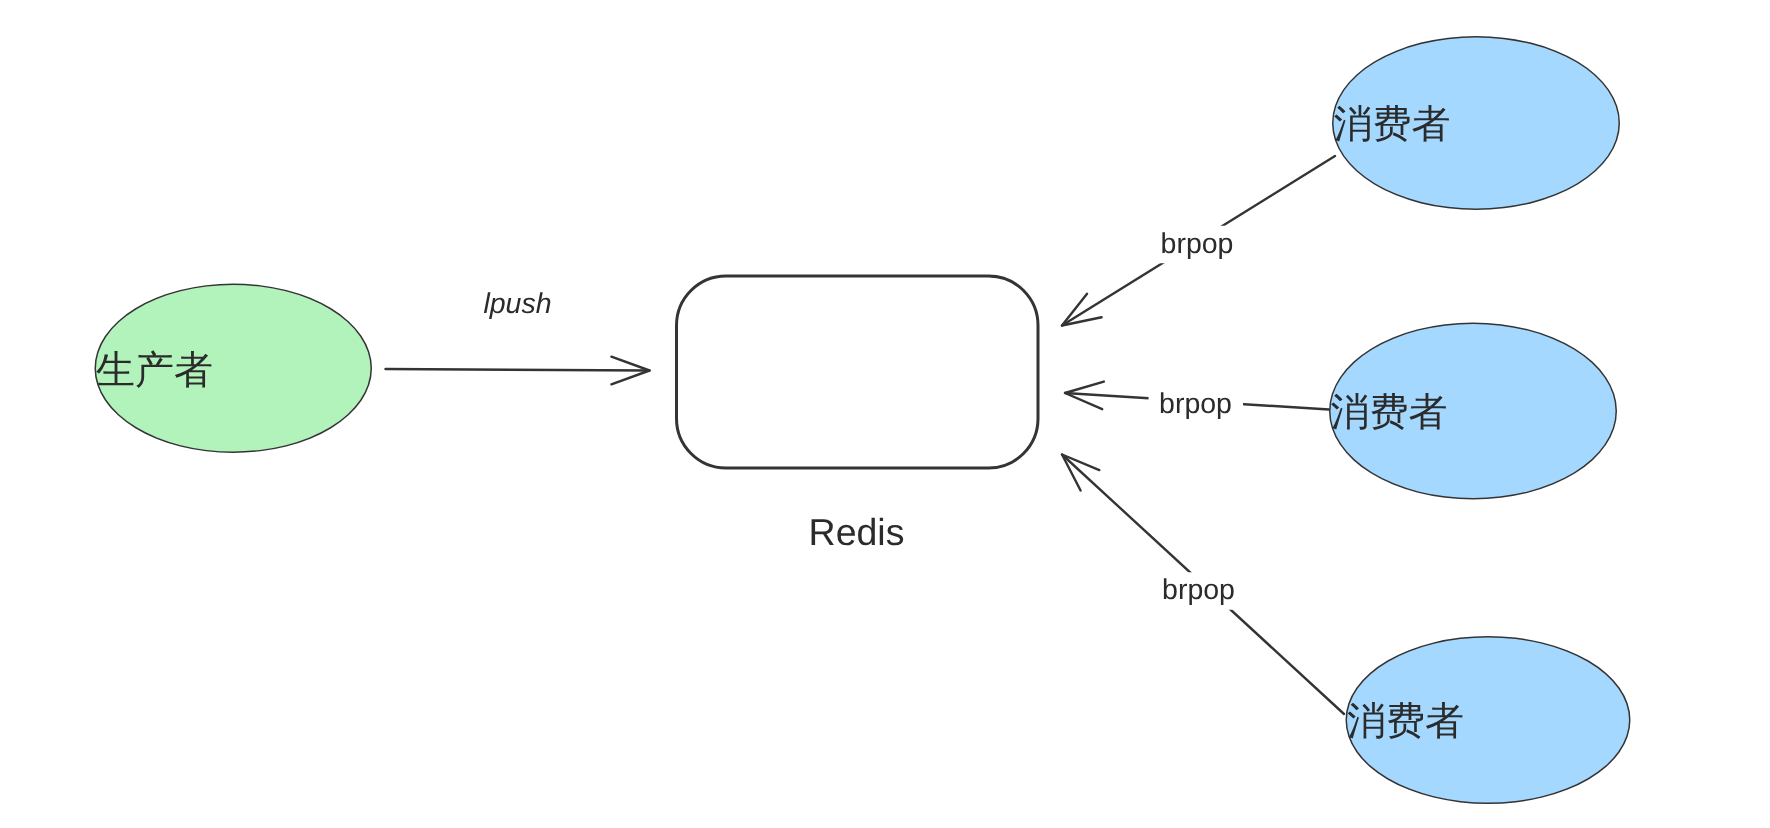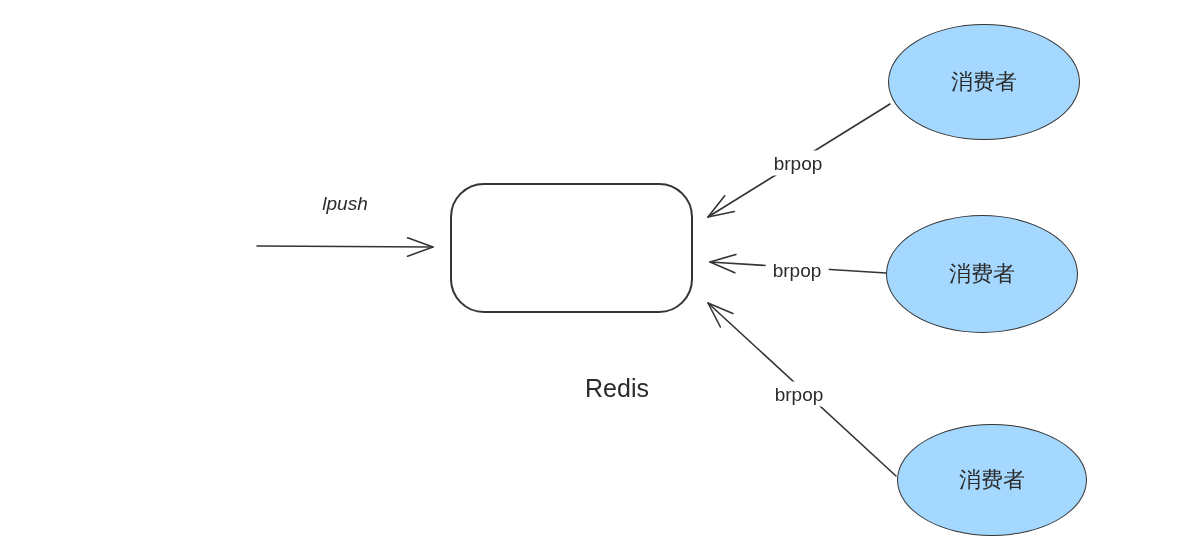--- a/index.html
+++ b/index.html
@@ -26,23 +26,23 @@
   .edges path{
     stroke:var(--stroke);
     stroke-width:1.6;
     fill:none;
     stroke-linecap:round;
     stroke-linejoin:round;
   }
   .node{
     position:absolute;
     box-sizing:border-box;
-    display:flex;align-items:center;justify-content:center;
+    display:flex;align-items:center;justify-content:flex-start;
     border:1.8px solid var(--stroke);
-    font-size:22px;
+    font-size:26px;
     line-height:1;
     white-space:nowrap;
   }
   .ellipse{border-radius:50%;}
   .producer{left:63px;top:189px;width:185px;height:113px;background:var(--producer-fill);}
   .consumer{background:var(--consumer-fill);}
   .consumer-top{left:888px;top:24px;width:192px;height:116px;}
   .consumer-middle{left:886px;top:215px;width:192px;height:118px;}
   .consumer-bottom{left:897px;top:424px;width:190px;height:112px;}
   .redis-box{
@@ -88,34 +88,37 @@
       <path d="M734.8,272.8 L710,262 L735.9,254.4"></path>
     </g>
     <g>
       <path d="M896,476 L708,303"></path>
       <path d="M720.4,327 L708,303 L732.9,313.4"></path>
     </g>
   </svg>
 
   <div class="node redis-box"></div>
 
+  <div class="node ellipse producer">
+    <span>生产者</span>
+  </div>
 
 
   <div class="node ellipse consumer consumer-top">
     <span>消费者</span>
   </div>
 
   <div class="node ellipse consumer consumer-middle">
     <span>消费者</span>
   </div>
 
   <div class="node ellipse consumer consumer-bottom">
     <span>消费者</span>
   </div>
 
-  <div class="caption" style="left:571px;top:388px;margin-left:46px;">Redis</div>
+  <div class="caption" style="left:571px;top:356px;">Redis</div>
 
   <div class="edge-label" style="left:345px;top:203px;font-style:italic;">lpush</div>
   <div class="edge-label" style="left:798px;top:163px;">brpop</div>
   <div class="edge-label" style="left:797px;top:270px;">brpop</div>
   <div class="edge-label" style="left:799px;top:394px;">brpop</div>
 
 </div>
 
 </body></html>

